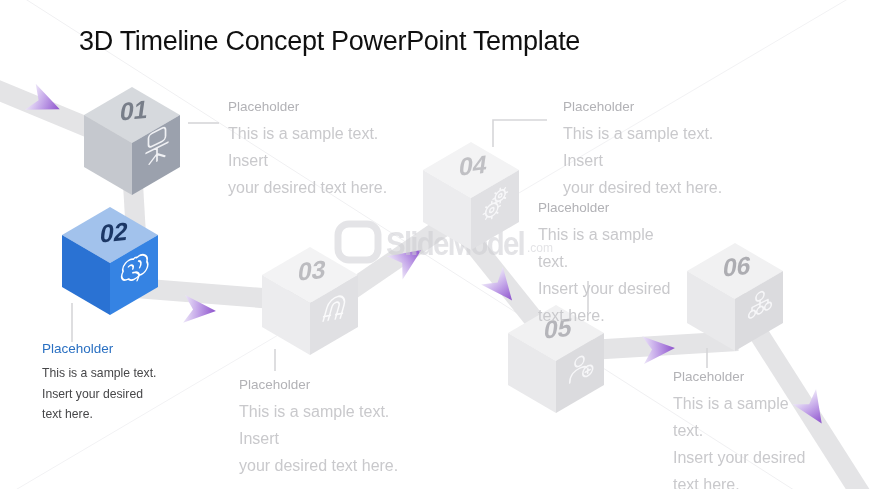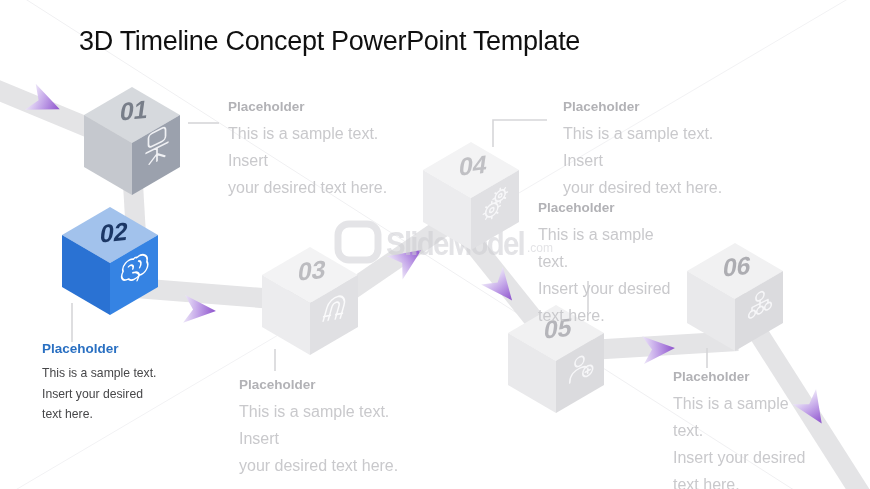--- a/index.html
+++ b/index.html
@@ -6,21 +6,21 @@
   .slide {
     position:relative; width:870px; height:489px; background:#ffffff;
     overflow:hidden; font-family:"Liberation Sans", sans-serif;
   }
   .slide-title {
     position:absolute; left:42px; top:26px; font-size:27px; color:#101010;
     letter-spacing:-0.3px; white-space:nowrap;margin-left:37px;
   }
   .gfx { position:absolute; left:0; top:0; }
   .tb { position:absolute; width:175px; }
-  .tb .t { font-size:13.5px; font-weight:bold; color:#b2b2b6; margin:0 0 7px 0; }
+  .tb .t { font-size:13.5px; font-weight:normal; color:#b2b2b6; margin:0 0 7px 0; }
   .tb .b { font-size:16px; line-height:1.68; color:#c9c9cc; white-space:pre-line; }
   .tb.hl .t { color:#2a70c2; }
   .tb.hl .b { color:#474749; font-size:12.2px; }
 </style>
 </head>
 <body>
 
 <div class="slide">
 
   <svg class="gfx" width="870" height="489" viewBox="0 0 870 489">

